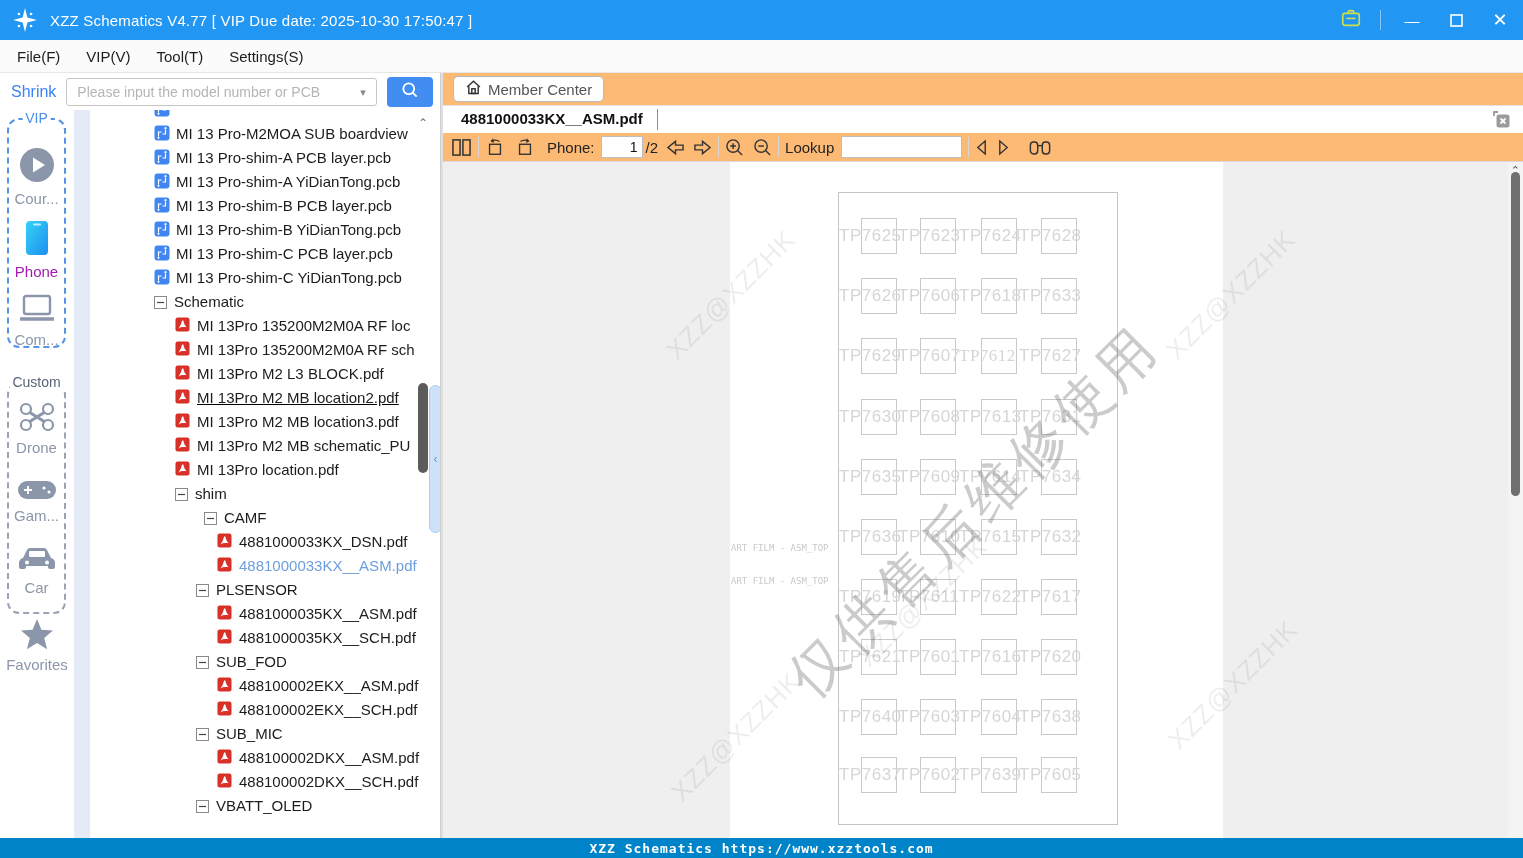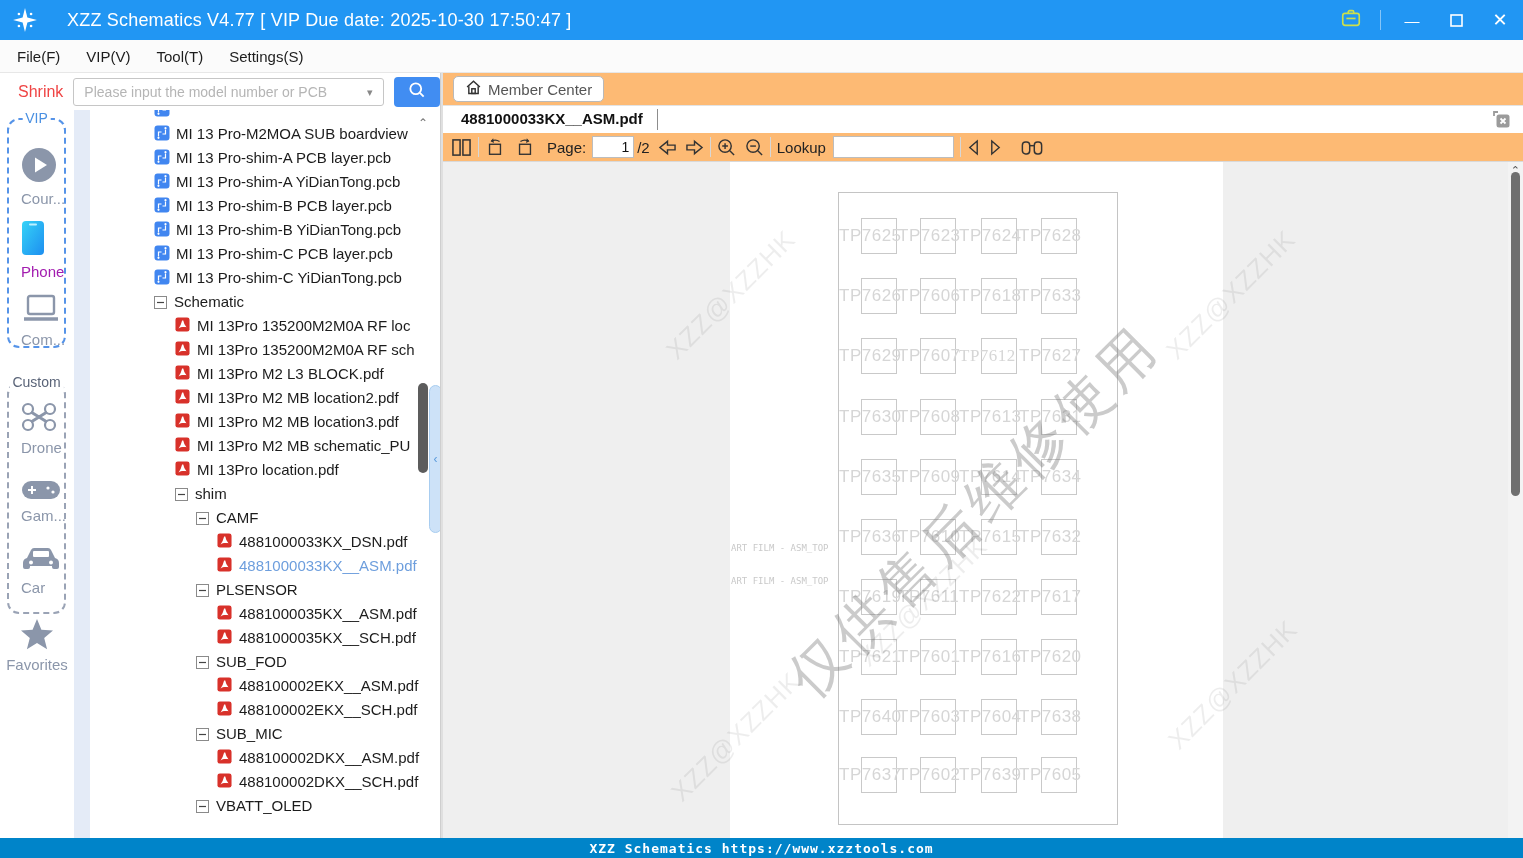--- a/index.html
+++ b/index.html
@@ -6,55 +6,55 @@
   html,body { background:#cfd6e0; }
   body { font-family:"Liberation Sans", sans-serif; }
   .app { position:relative; width:1523px; height:858px; background:#fff; overflow:hidden;
          font-family:"Liberation Sans", sans-serif; }
   .abs { position:absolute; }
 
   
   .titlebar { left:0; top:0; width:1523px; height:40px; background:#2196f3;
               display:flex; align-items:center; color:#fff; }
   .app-icon { margin-left:12px; width:26px; height:26px; }
-  .titlebar .title { margin-left:29px; font-size:18px; letter-spacing:.2px; }
+  .titlebar .title { margin-left:12px; font-size:15px; letter-spacing:.2px; }
   .tb-right { position:absolute; right:10px; top:0; height:40px; display:flex; align-items:center; gap:18px; }
   .tb-sep { width:1px; height:20px; background:rgba(255,255,255,.45); }
   .winbtn { width:26px; height:26px; display:flex; align-items:center; justify-content:center;
             color:#fff; font-size:15px; cursor:default; }
 
   
   .menubar { left:0; top:40px; width:1523px; height:33px; background:#fbfbfb;
              border-bottom:1px solid #e7e7e7; display:flex; align-items:center; padding-left:4px; }
   .menu-item { padding:0 13px; font-size:15px; color:#1d1d1d; }
 
   
   .searchrow { left:0; top:73px; width:440px; height:37px; background:#fff;
                display:flex; align-items:center; }
-  .shrink { margin-left:18px; font-size:16px; color:#ef4444; }
+  .shrink { margin-left:11px; font-size:16px; color:#3b82f6; }
   .searchbox { position:relative; margin-left:10px; width:311px; height:28px; }
   .searchbox input { width:100%; height:100%; border:1px solid #c6c6c6; border-radius:3px;
                      padding:0 26px 0 10px; font-size:14px; color:#333;
                      font-family:"Liberation Sans",sans-serif; }
   .searchbox input::placeholder { color:#b5b5b5; }
   .searchbox .chev { position:absolute; right:7px; top:8px; width:10px; height:10px; color:#888; font-size:11px; }
   .searchbtn { margin-left:10px; width:46px; height:30px; background:#418df2; border:none;
                border-radius:4px; display:flex; align-items:center; justify-content:center; }
 
   
   .sidebar { left:0; top:110px; width:74px; height:728px; background:#fff; }
   .side-strip { left:74px; top:110px; width:16px; height:728px; background:#e4ebf7; }
   .vipbox, .custombox { position:absolute; left:7px; width:59px; border-radius:12px; }
   .vipbox { top:8px; height:230px; border:2px dashed #5593e8; }
   .custombox { top:272px; height:232px; border:2px dashed #9aa3b5; }
   .boxlabel { position:absolute; top:-10px; left:50%; transform:translateX(-50%);
               background:#fff; padding:0 3px; font-size:14px; white-space:nowrap; }
   .vipbox .boxlabel { color:#4a90e2; }
   .custombox .boxlabel { color:#5a6478; }
-  .side-item { position:absolute; left:12px; width:100%; }
+  .side-item { position:absolute; left:0; width:100%; text-align:center; }
   .side-item .lbl { display:block; font-size:15px; color:#8b96aa; margin-top:3px; white-space:nowrap; }
   .side-item .lbl.blue { color:#a21caf; }
   .favwrap { position:absolute; left:0; top:508px; width:74px; text-align:center; }
   .favwrap .lbl { font-size:15px; color:#8b96aa; }
 
   
   .treepanel { left:90px; top:110px; width:336px; height:728px; background:#fff; overflow:hidden; }
   .tree-row { height:24px; display:flex; align-items:center; white-space:nowrap; overflow:hidden; }
   .tree-row.partial { margin-top:-13px; }
   .tree-row .ticon { flex:0 0 16px; height:16px; margin-right:6px; }
@@ -376,21 +376,21 @@
         <span class="tlabel">MI 13Pro 135200M2M0A RF sch</span>
       </div>
       <div class="tree-row" style="padding-left: 85px;">
         <span class="ticon"><svg viewBox="0 0 16 16" width="15" height="15">
             <rect x="0.5" y="0.5" width="15" height="15" rx="2.5" fill="#d8312a"></rect>
             <path d="M3.6 12.4 Q6.6 8.2 7.6 3.6 L8.8 3.6 Q9.4 7.6 12.4 11.2 Q9.4 10.2 7 10.8 Q5.2 11.4 3.6 12.4 Z" fill="#fff"></path>
             <path d="M3.6 12.4 Q6.2 11 12.4 11.2" stroke="#d8312a" stroke-width="1" fill="none"></path>
           </svg></span>
         <span class="tlabel">MI 13Pro M2 L3 BLOCK.pdf</span>
       </div>
-      <div class="tree-row" style="padding-left: 85px;">
+      <div class="tree-row" style="padding-left: 85px; text-decoration: underline;">
         <span class="ticon"><svg viewBox="0 0 16 16" width="15" height="15">
             <rect x="0.5" y="0.5" width="15" height="15" rx="2.5" fill="#d8312a"></rect>
             <path d="M3.6 12.4 Q6.6 8.2 7.6 3.6 L8.8 3.6 Q9.4 7.6 12.4 11.2 Q9.4 10.2 7 10.8 Q5.2 11.4 3.6 12.4 Z" fill="#fff"></path>
             <path d="M3.6 12.4 Q6.2 11 12.4 11.2" stroke="#d8312a" stroke-width="1" fill="none"></path>
           </svg></span>
         <span class="tlabel">MI 13Pro M2 MB location2.pdf</span>
       </div>
       <div class="tree-row" style="padding-left: 85px;">
         <span class="ticon"><svg viewBox="0 0 16 16" width="15" height="15">
             <rect x="0.5" y="0.5" width="15" height="15" rx="2.5" fill="#d8312a"></rect>
@@ -415,21 +415,21 @@
           </svg></span>
         <span class="tlabel">MI 13Pro location.pdf</span>
       </div>
       <div class="tree-row" style="padding-left: 85px;">
         <span class="nbox"><svg viewBox="0 0 13 13" width="13" height="13">
             <rect x="0.5" y="0.5" width="12" height="12" fill="#fff" stroke="#8a8a8a"></rect>
             <line x1="3" y1="6.5" x2="10" y2="6.5" stroke="#444" stroke-width="1.2"></line>
           </svg></span>
         <span class="tlabel">shim</span>
       </div>
-      <div class="tree-row" style="padding-left: 106px;">
+      <div class="tree-row" style="padding-left: 106px; margin-left: 8px;">
         <span class="nbox"><svg viewBox="0 0 13 13" width="13" height="13">
             <rect x="0.5" y="0.5" width="12" height="12" fill="#fff" stroke="#8a8a8a"></rect>
             <line x1="3" y1="6.5" x2="10" y2="6.5" stroke="#444" stroke-width="1.2"></line>
           </svg></span>
         <span class="tlabel">CAMF</span>
       </div>
       <div class="tree-row" style="padding-left: 127px;">
         <span class="ticon"><svg viewBox="0 0 16 16" width="15" height="15">
             <rect x="0.5" y="0.5" width="15" height="15" rx="2.5" fill="#d8312a"></rect>
             <path d="M3.6 12.4 Q6.6 8.2 7.6 3.6 L8.8 3.6 Q9.4 7.6 12.4 11.2 Q9.4 10.2 7 10.8 Q5.2 11.4 3.6 12.4 Z" fill="#fff"></path>
@@ -570,21 +570,21 @@
           <path d="M9 1.5 L6.2 4.8 L9.8 6.5" fill="#333" stroke="none"></path>
         </svg>
       </span>
       <span class="ticn" style="margin-left:10px;">
         <svg viewBox="0 0 22 22" width="20" height="20" fill="none" stroke="#333" stroke-width="1.5">
           <rect x="5" y="8" width="12" height="11"></rect>
           <path d="M6 5 A7 5 0 0 1 15 4.6"></path>
           <path d="M13 1.5 L15.8 4.8 L12.2 6.5" fill="#333" stroke="none"></path>
         </svg>
       </span>
-      <span style="margin-left:12px;">Page:</span>
+      <span style="margin-left:12px;">Phone:</span>
       <input class="page-input" style="margin-left: 6px;" value="1">
       <span style="margin-left:3px;">/2</span>
       <span class="ticn" style="margin-left:8px;">
         <svg viewBox="0 0 20 18" width="19" height="17" fill="none" stroke="#333" stroke-width="1.5">
           <path d="M18 6.5 H10 V2.5 L2 9 L10 15.5 V11.5 H18 Z"></path>
         </svg>
       </span>
       <span class="ticn" style="margin-left:8px;">
         <svg viewBox="0 0 20 18" width="19" height="17" fill="none" stroke="#333" stroke-width="1.5">
           <path d="M2 6.5 H10 V2.5 L18 9 L10 15.5 V11.5 H2 Z"></path>

